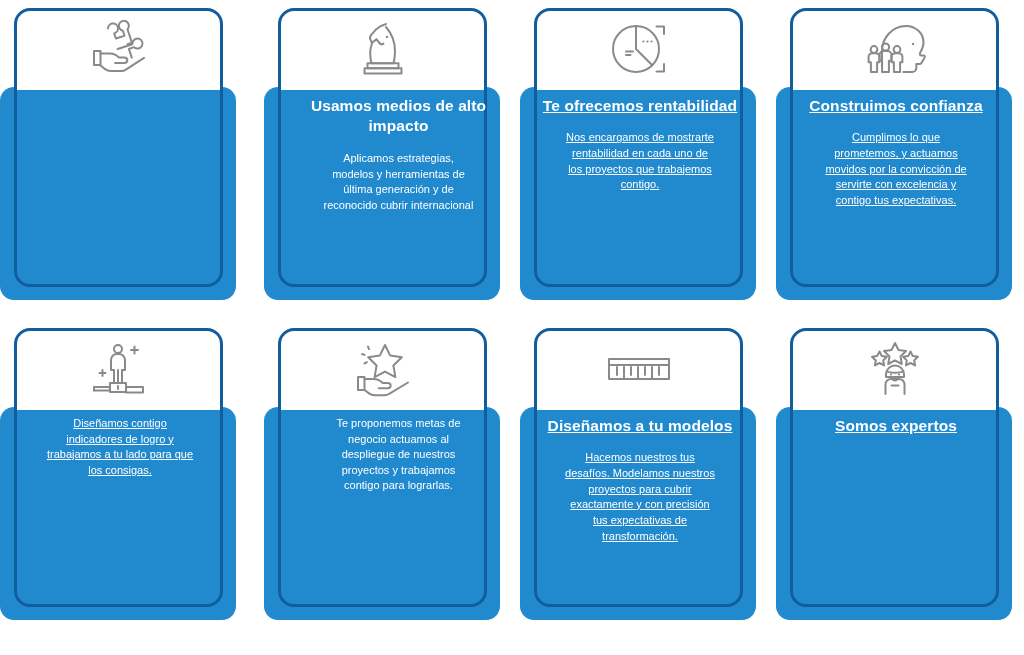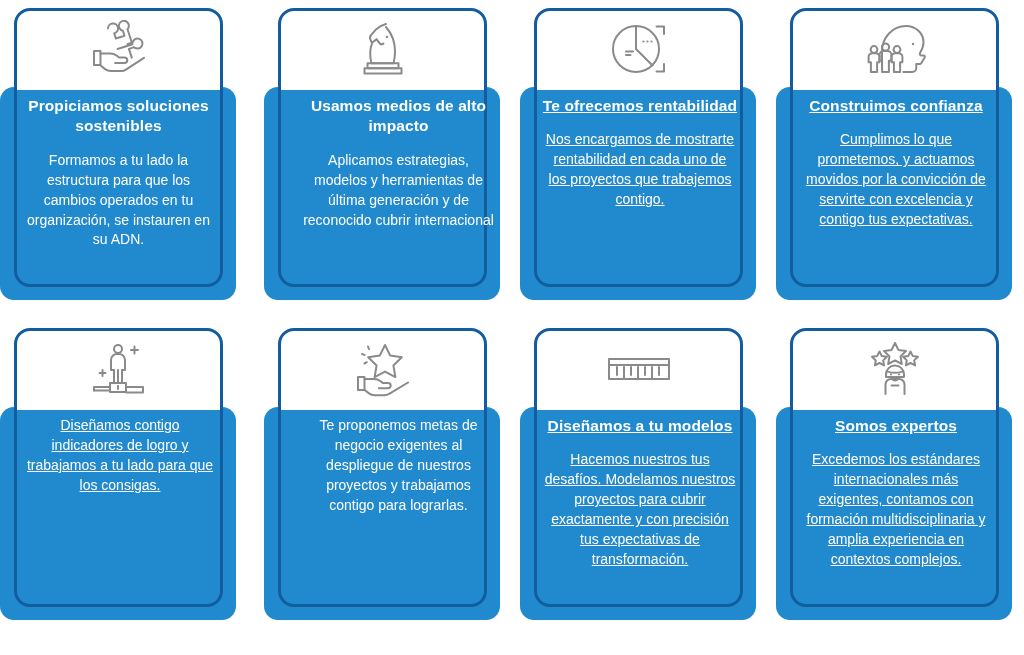--- a/index.html
+++ b/index.html
@@ -104,21 +104,21 @@
   .card-title {
     font-size: 15.5px;
     font-weight: bold;
     line-height: 1.32;
     letter-spacing: 0.1px;
     margin: 0 0 14px 0;
     color: #ffffff;
   }
 
   .card-body {
-    font-size: 14px;
+    font-size: 11px;
     line-height: 1.42;
     margin: 0;
     color: #ffffff;
     white-space: pre-line;
   }
 
   
   .text-block.wide {
     left: 4px;
     width: 232px;
@@ -137,29 +137,20 @@
     <div class="white-fill"></div>
     <div class="outline-card"></div>
     <div class="icon-wrap">
       <svg width="62" height="58" viewBox="0 0 62 58" fill="none" stroke="#8A8A8A" stroke-width="2" stroke-linecap="round" stroke-linejoin="round">
         <path d="M20 8.5a5 5 0 1 1 6.2 4.85l1.7 5.2 8.6-2.8-1.6-5a5 5 0 1 1 4.6-1.5l4.9 15-14.8 4.8"></path>
         <path d="M39.5 24.2l5.1-1.65a5 5 0 1 1 1.5 4.6l-5.2 1.7 2.9 8.8"></path>
         <path d="M6 31h6.5v14H6z"></path>
         <path d="M12.5 33.5h9.7c2.4 0 4.6.7 6.3 2l2.6 2h5.2c1.7 0 3 1.25 3 2.8 0 1.55-1.3 2.8-3 2.8h-9.2"></path>
         <path d="M12.5 45.5l4.6 3.6c1.6 1.25 3.6 1.9 5.7 1.9h10.4c1.7 0 3.3-.5 4.7-1.45L56 37.8"></path>
       </svg>
-    </div>
-    <div class="text-block">
-      <div class="card-title">Propiciamos soluciones
-sostenibles</div>
-      <div class="card-body">Formamos a tu lado la
-estructura para que los
-cambios operados en tu
-organización, se instauren en
-su ADN.</div>
     </div>
   </div>
 
   <div class="card-slot shift-right">
     <div class="backdrop"></div>
     <div class="white-fill"></div>
     <div class="outline-card"></div>
     <div class="icon-wrap">
       <svg width="50" height="58" viewBox="0 0 50 58" fill="none" stroke="#8A8A8A" stroke-width="2" stroke-linecap="round" stroke-linejoin="round">
         <path d="M28 4c-4 1-7.5 3-10.4 5.8L13 15.2c-1.1 1.3-1.3 3-.6 4.5l1.5 3.1 4.6-3.4"></path>
@@ -266,21 +257,21 @@
       <svg width="62" height="58" viewBox="0 0 62 58" fill="none" stroke="#8A8A8A" stroke-width="2" stroke-linecap="round" stroke-linejoin="round">
         <path d="M33 5l5.2 10.6 11.6 1.7-8.4 8.2 2 11.6-10.4-5.5-10.4 5.5 2-11.6-8.4-8.2 11.6-1.7z"></path>
         <path d="M16 6.5l1 2.6M10 14l2.6.9M12.5 23.5l2.4-1.3"></path>
         <path d="M6 37h6.5v13H6z"></path>
         <path d="M12.5 39h9.5c2.3 0 4.5.7 6.2 2l2.5 1.9h5.1c1.6 0 2.9 1.2 2.9 2.7s-1.3 2.7-2.9 2.7h-9"></path>
         <path d="M12.5 50l4.5 3.4c1.6 1.2 3.5 1.8 5.5 1.8h10.1c1.7 0 3.3-.5 4.6-1.4L56 42.5"></path>
       </svg>
     </div>
     <div class="text-block">
       <div class="card-body">Te proponemos metas de
-negocio exigentes al
+negocio actuamos al
 despliegue de nuestros
 proyectos y trabajamos
 contigo para lograrlas.</div>
     </div>
   </div>
 
   <div class="card-slot shift-right">
     <div class="backdrop"></div>
     <div class="white-fill"></div>
     <div class="outline-card"></div>
@@ -316,22 +307,16 @@
         <path d="M20.5 31.5c2.5 1.5 12.5 1.5 15 0"></path>
         <circle cx="24" cy="34.5" r="1.1" fill="#8A8A8A" stroke="none"></circle>
         <circle cx="32" cy="34.5" r="1.1" fill="#8A8A8A" stroke="none"></circle>
         <path d="M25.5 39.5c1.5 1.2 3.5 1.2 5 0"></path>
         <path d="M18.5 54V44.5c0-3.1 2.5-5.6 5.6-5.6h7.8c3.1 0 5.6 2.5 5.6 5.6V54"></path>
         <path d="M24.5 45.5h7"></path>
       </svg>
     </div>
     <div class="text-block wide">
       <div class="card-title">Somos expertos</div>
-      <div class="card-body">Excedemos los estándares
-internacionales más
-exigentes, contamos con
-formación multidisciplinaria y
-amplia experiencia en
-contextos complejos.</div>
     </div>
   </div>
 
 </div>
 
 </body></html>

